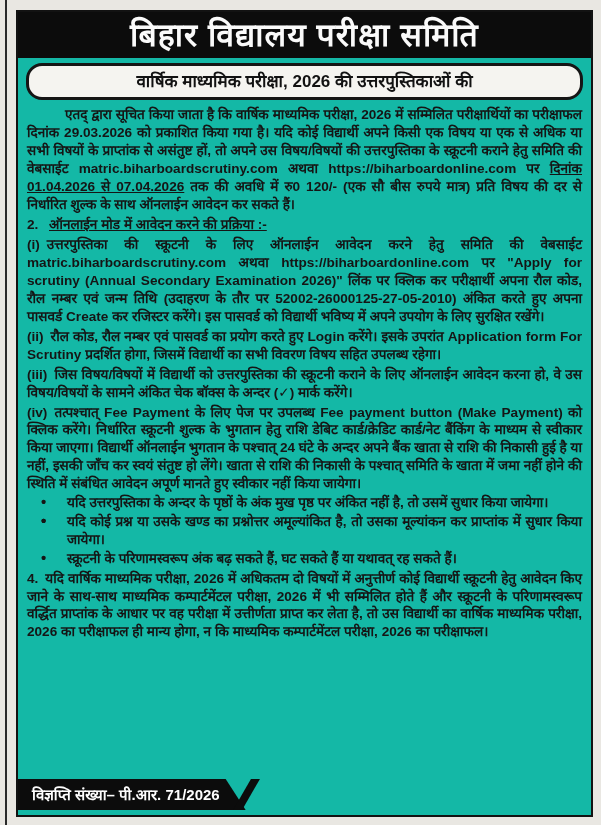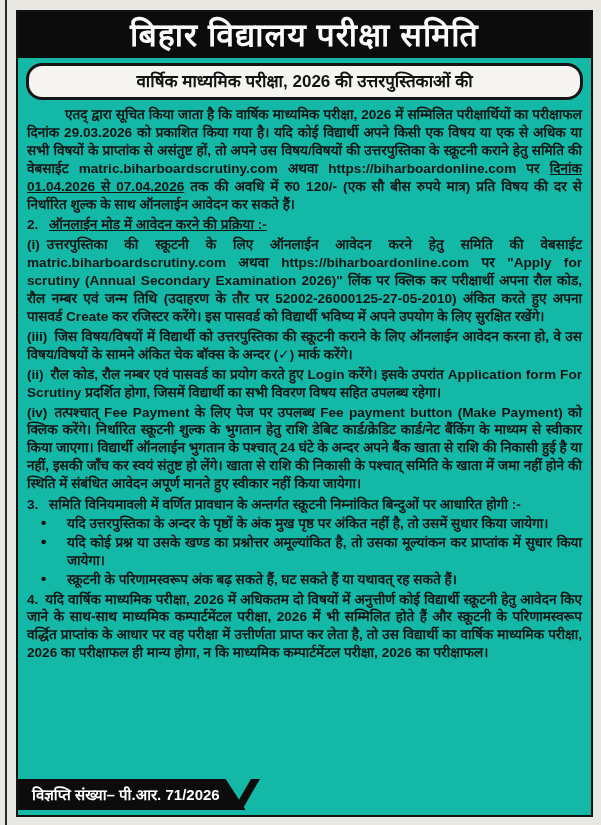--- a/index.html
+++ b/index.html
@@ -96,27 +96,26 @@
   </div>
 
   <div class="content">
 
     <p class="intro"><span>एतद् द्वारा सूचित किया जाता है कि वार्षिक माध्यमिक परीक्षा, 2026 में सम्मिलित परीक्षार्थियों का परीक्षाफल दिनांक 29.03.2026 को प्रकाशित किया गया है। यदि कोई विद्यार्थी अपने किसी एक विषय या एक से अधिक या सभी विषयों के प्राप्तांक से असंतुष्ट हों, तो अपने उस विषय/विषयों की उत्तरपुस्तिका के स्क्रूटनी कराने हेतु समिति की वेबसाईट matric.biharboardscrutiny.com अथवा https://biharboardonline.com पर </span><span class="u">दिनांक 01.04.2026 से 07.04.2026</span><span> तक की अवधि में रु0 120/- (एक सौ बीस रुपये मात्र) प्रति विषय की दर से निर्धारित शुल्क के साथ ऑनलाईन आवेदन कर सकते हैं।</span></p>
 
     <p class="sec-head"><span class="sec-num">2.</span><span class="u">ऑनलाईन मोड में आवेदन करने की प्रक्रिया :-</span></p>
 
     <p class="item"><span class="marker">(i)</span><span>उत्तरपुस्तिका की स्क्रूटनी के लिए ऑनलाईन आवेदन करने हेतु समिति की वेबसाईट matric.biharboardscrutiny.com अथवा https://biharboardonline.com पर "Apply for scrutiny (Annual Secondary Examination 2026)" लिंक पर क्लिक कर परीक्षार्थी अपना रौल कोड, रौल नम्बर एवं जन्म तिथि (उदाहरण के तौर पर 52002-26000125-27-05-2010) अंकित करते हुए अपना पासवर्ड Create कर रजिस्टर करेंगे। इस पासवर्ड को विद्यार्थी भविष्य में अपने उपयोग के लिए सुरक्षित रखेंगे।</span></p>
 
+    <p class="item"><span class="marker">(ii)</span><span>रौल कोड, रौल नम्बर एवं पासवर्ड का प्रयोग करते हुए Login करेंगे। इसके उपरांत Application form For Scrutiny प्रदर्शित होगा, जिसमें विद्यार्थी का सभी विवरण विषय सहित उपलब्ध रहेगा।</span></p>
+
     <p class="item"><span class="marker">(iii)</span><span>जिस विषय/विषयों में विद्यार्थी को उत्तरपुस्तिका की स्क्रूटनी कराने के लिए ऑनलाईन आवेदन करना हो, वे उस विषय/विषयों के सामने अंकित चेक बॉक्स के अन्दर (✓) मार्क करेंगे।</span></p>
-
-    <p class="item"><span class="marker">(ii)</span><span>रौल कोड, रौल नम्बर एवं पासवर्ड का प्रयोग करते हुए Login करेंगे। इसके उपरांत Application form For Scrutiny प्रदर्शित होगा, जिसमें विद्यार्थी का सभी विवरण विषय सहित उपलब्ध रहेगा।</span></p>
 
     <p class="item"><span class="marker">(iv)</span><span>तत्पश्चात् Fee Payment के लिए पेज पर उपलब्ध Fee payment button (Make Payment) को क्लिक करेंगे। निर्धारित स्क्रूटनी शुल्क के भुगतान हेतु राशि डेबिट कार्ड/क्रेडिट कार्ड/नेट बैंकिंग के माध्यम से स्वीकार किया जाएगा। विद्यार्थी ऑनलाईन भुगतान के पश्चात् 24 घंटे के अन्दर अपने बैंक खाता से राशि की निकासी हुई है या नहीं, इसकी जाँच कर स्वयं संतुष्ट हो लेंगे। खाता से राशि की निकासी के पश्चात् समिति के खाता में जमा नहीं होने की स्थिति में संबंधित आवेदन अपूर्ण मानते हुए स्वीकार नहीं किया जायेगा।</span></p>
 
-    <p class="sec-head"><span class="sec-num">3.</span><span>समिति विनियमावली में वर्णित प्रावधान के अन्तर्गत स्क्रूटनी निम्नांकित बिन्दुओं पर आधारित होगी :-</span></p>
 
     <p class="bullet"><span class="dot">•</span><span>यदि उत्तरपुस्तिका के अन्दर के पृष्ठों के अंक मुख पृष्ठ पर अंकित नहीं है, तो उसमें सुधार किया जायेगा।</span></p>
 
     <p class="bullet"><span class="dot">•</span></p>
 
     <p class="bullet"><span class="dot">•</span><span>यदि कोई प्रश्न या उसके खण्ड का प्रश्नोत्तर अमूल्यांकित है, तो उसका मूल्यांकन कर प्राप्तांक में सुधार किया जायेगा।</span></p>
 
     <p class="bullet"><span class="dot">•</span><span>स्क्रूटनी के परिणामस्वरूप अंक बढ़ सकते हैं, घट सकते हैं या यथावत् रह सकते हैं।</span></p>
 
     <p class="item"><span class="marker">4.</span><span>यदि वार्षिक माध्यमिक परीक्षा, 2026 में अधिकतम दो विषयों में अनुत्तीर्ण कोई विद्यार्थी स्क्रूटनी हेतु आवेदन किए जाने के साथ-साथ माध्यमिक कम्पार्टमेंटल परीक्षा, 2026 में भी सम्मिलित होते हैं और स्क्रूटनी के परिणामस्वरूप वर्द्धित प्राप्तांक के आधार पर वह परीक्षा में उत्तीर्णता प्राप्त कर लेता है, तो उस विद्यार्थी का वार्षिक माध्यमिक परीक्षा, 2026 का परीक्षाफल ही मान्य होगा, न कि माध्यमिक कम्पार्टमेंटल परीक्षा, 2026 का परीक्षाफल।</span></p>

